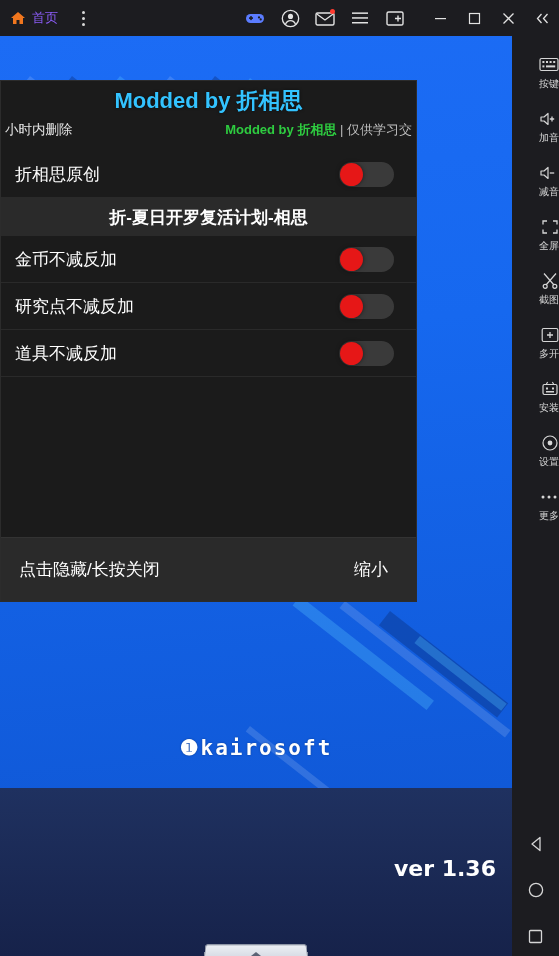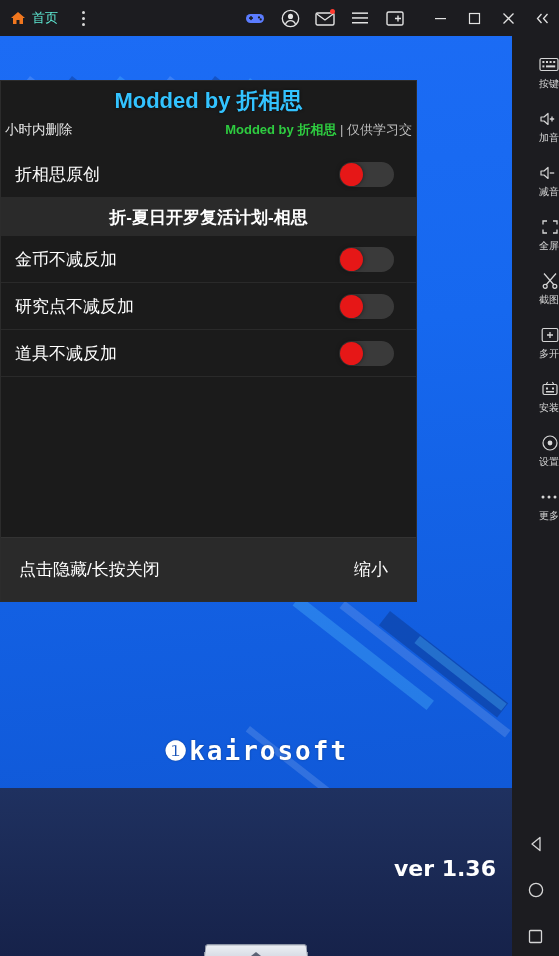--- a/index.html
+++ b/index.html
@@ -18,21 +18,21 @@
   
   .titlebar {
     position: absolute; top: 0; left: 0;
     width: 559px; height: 36px;
     background: #1c1c20;
     display: flex; align-items: center;
     color: #e6e6e6;
   }
   .tb-home {
     display: flex; align-items: center; gap: 6px;
-    margin-left: 10px; font-size: 13px; color: #5eead4;
+    margin-left: 10px; font-size: 13px; color: #8b5cf6;
   }
   .home-ico { width: 16px; height: 16px; position: relative; display:inline-block; }
   .home-ico svg { display:block; }
   .tb-kebab {
     margin-left: 14px; width: 22px; height: 24px;
     display: flex; flex-direction: column; align-items: center; justify-content: center; gap: 3px;
   }
   .tb-kebab i { width: 3px; height: 3px; background: #d8d8d8; border-radius: 50%; display: block; }
   .tb-center {
     position: absolute; left: 245px; top: 0; height: 36px;
@@ -89,21 +89,21 @@
     transform-origin: top left;
   }
   .stripe.dark { background: rgba(10,40,110,0.35); }
   .stripe.cyan { background: rgba(90,200,255,0.30); }
 
   .kairo {
     position: absolute; left: 0; top: 700px; width: 512px;
     text-align: center;
     color: #ffffff;
     font-family: "DejaVu Sans Mono", monospace;
-    font-size: 26px; font-weight: bold; letter-spacing: 2px;
+    font-size: 21px; font-weight: bold; letter-spacing: 2px;
     text-shadow: 0 0 2px rgba(0,0,0,0.35);
   }
   .bottom-pane {
     position: absolute; left: 0; top: 752px; width: 512px; height: 168px;
     background: #1f2b4a;
     background: linear-gradient(180deg,#1f3160 0%, #16224a 100%);
   }
   .ver {
     position: absolute; right: 16px; top: 820px;
     color: #ffffff; font-size: 22px; font-weight: bold;

